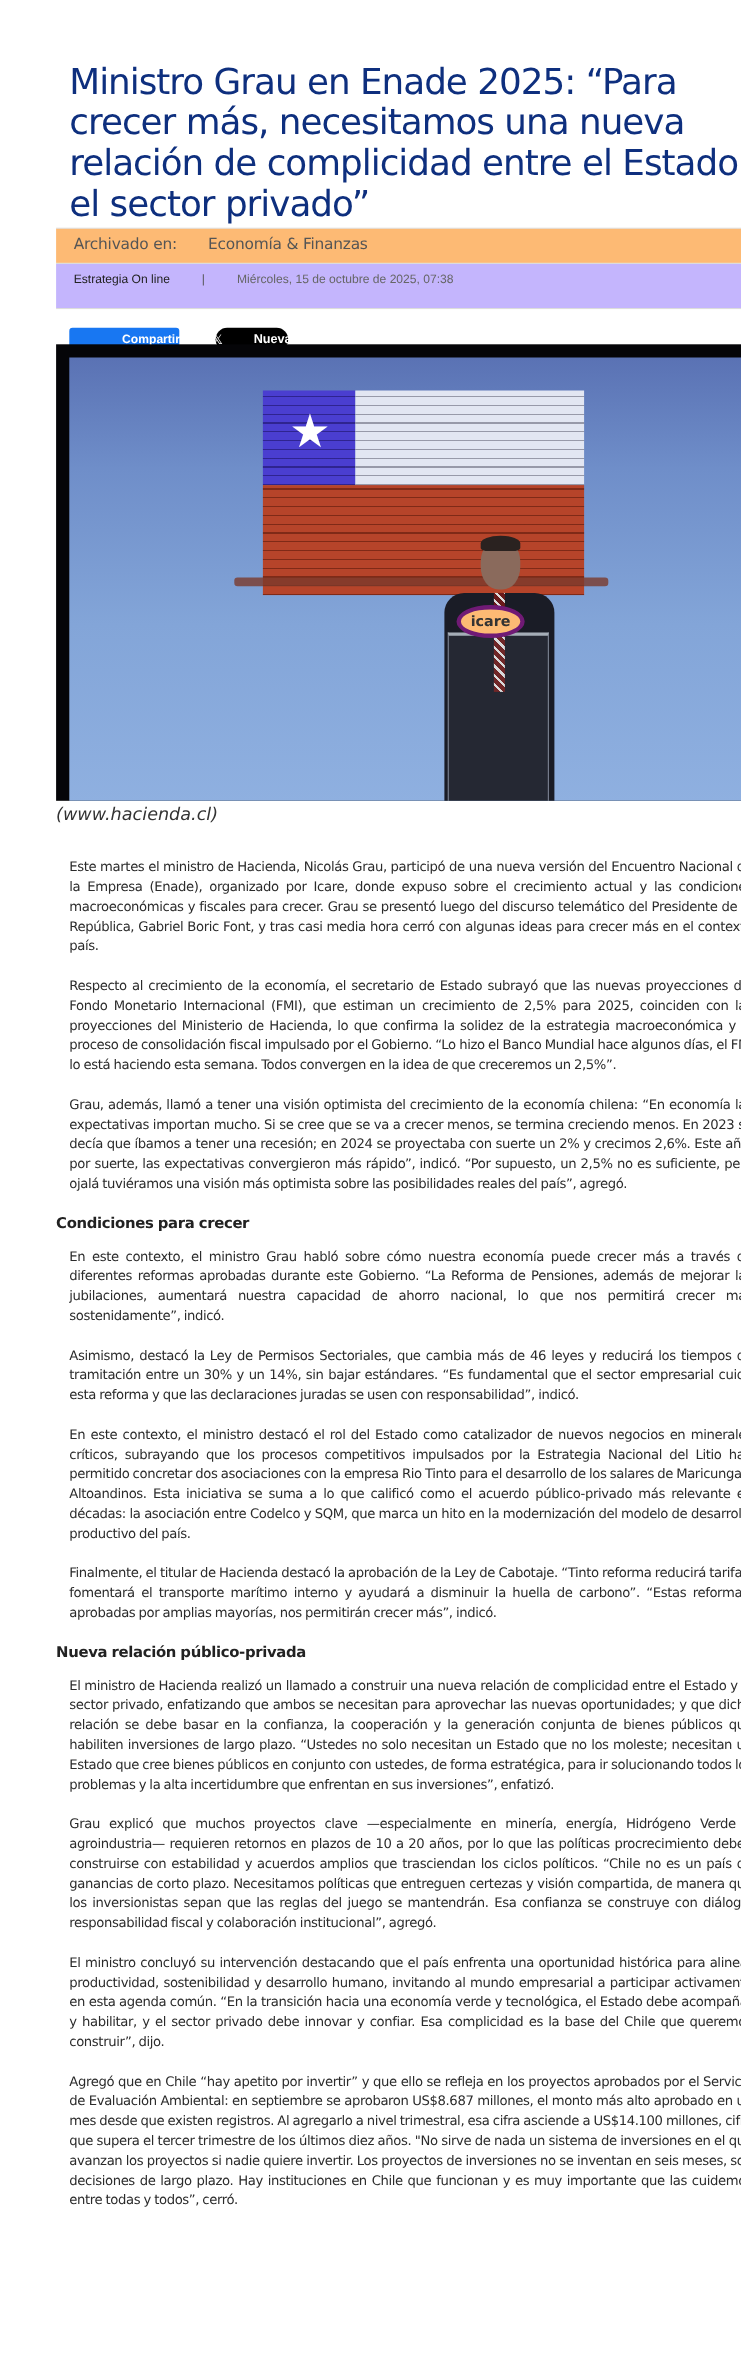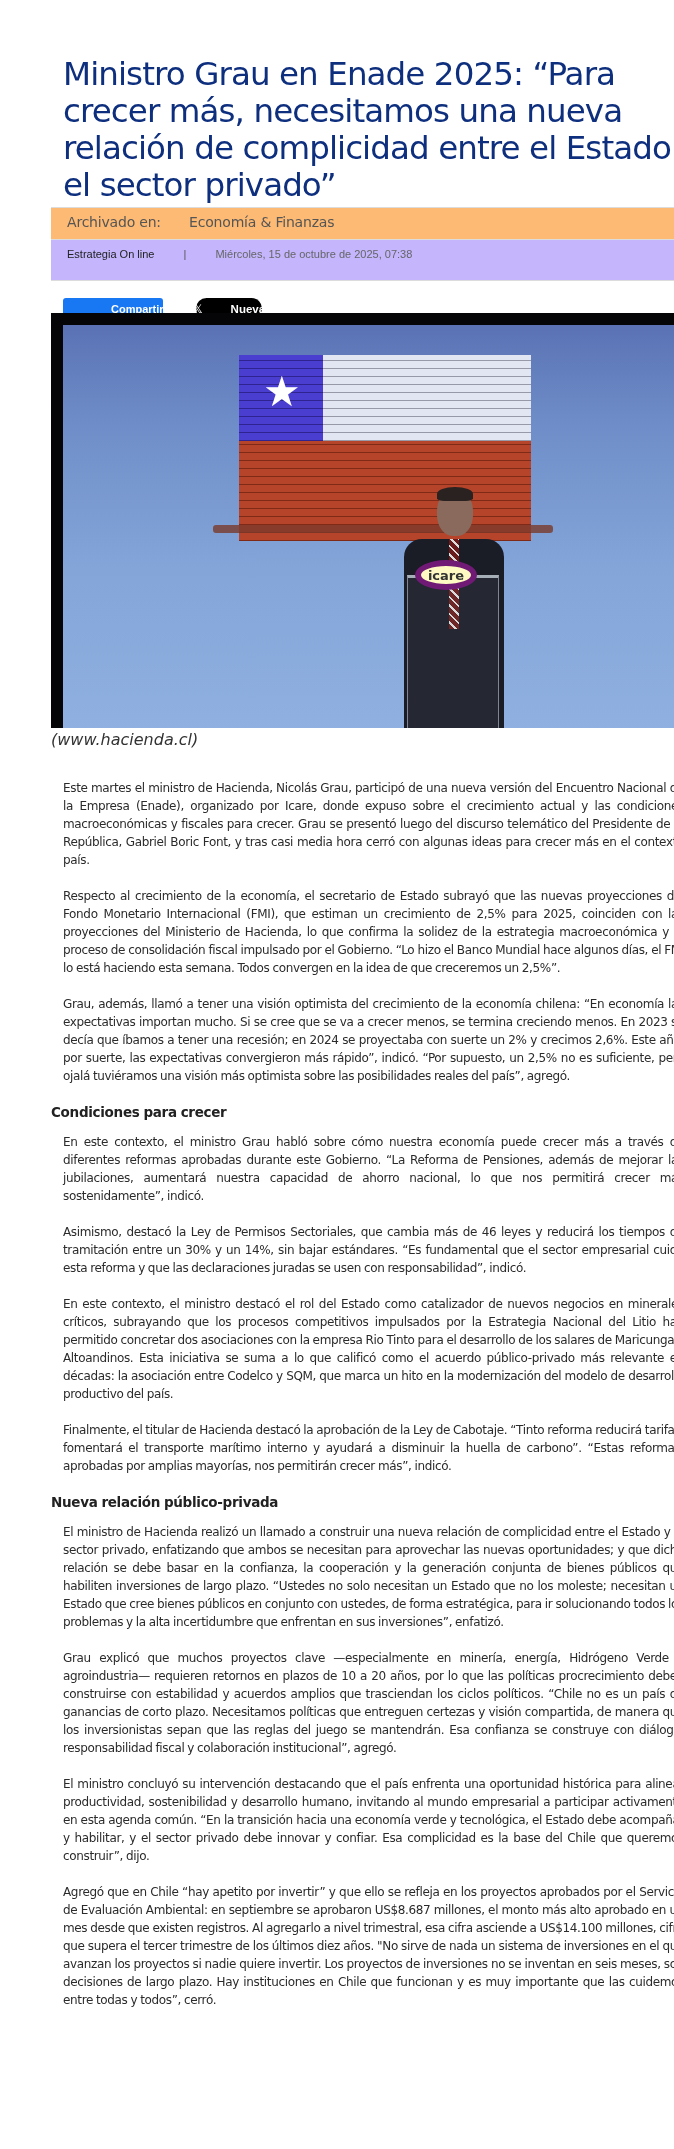--- a/index.html
+++ b/index.html
@@ -81,22 +81,22 @@
   .flag .red { position: absolute; left: 0; top: 86px; width: 292px; height: 100px; background: #b6442a;
     background-image: repeating-linear-gradient(0deg, rgba(60,10,0,.45) 0 1px, transparent 1px 8px); }
   .flag .star { position: absolute; left: 24px; top: 16px; color: #fff; font-size: 42px; line-height: 42px; }
   .rubble { position: absolute; left: 150px; top: 200px; width: 340px; height: 8px; background: #7a3a2c; border-radius: 3px; opacity: .8; }
   .speaker-head { position: absolute; left: 374px; top: 165px; width: 36px; height: 46px; border-radius: 45%; background: #8a6a5c; }
   .speaker-hair { position: absolute; left: 374px; top: 162px; width: 36px; height: 14px; border-radius: 50% 50% 20% 20%; background: #2a2220; }
   .speaker-body { position: absolute; left: 341px; top: 214px; width: 100px; height: 200px; background: #1a1c26; border-radius: 18px 18px 0 0; }
   .tie { position: absolute; left: 386px; top: 214px; width: 10px; height: 90px; background: repeating-linear-gradient(45deg, #6a1a1a 0 4px, #ddd 4px 6px); }
   .podium { position: absolute; left: 344px; top: 250px; width: 92px; height: 165px; border: 1px solid rgba(200,210,230,.55); border-top: 3px solid rgba(220,230,240,.7); background: rgba(180,190,210,.08); }
   .logo-oval {
-    position: absolute; left: 352px; top: 235px; width: 62px; height: 30px; border-radius: 50%;
-    background: #fef9c3; border: 6px solid #701a75; color: #333;
+    position: absolute; left: 352px; top: 225px; width: 62px; height: 30px; border-radius: 50%;
+    background: #fdba74; border: 4px solid #701a75; color: #333;
     font-family: "DejaVu Sans", sans-serif; font-size: 13px; font-weight: 700;
     display: flex; align-items: center; justify-content: center;
   }
 
   .caption {
     position: absolute; left: 15px; top: 694px;
     font-family: "DejaVu Sans", sans-serif; font-style: italic; font-size: 16px; color: #333;
   }
 
   .article {

